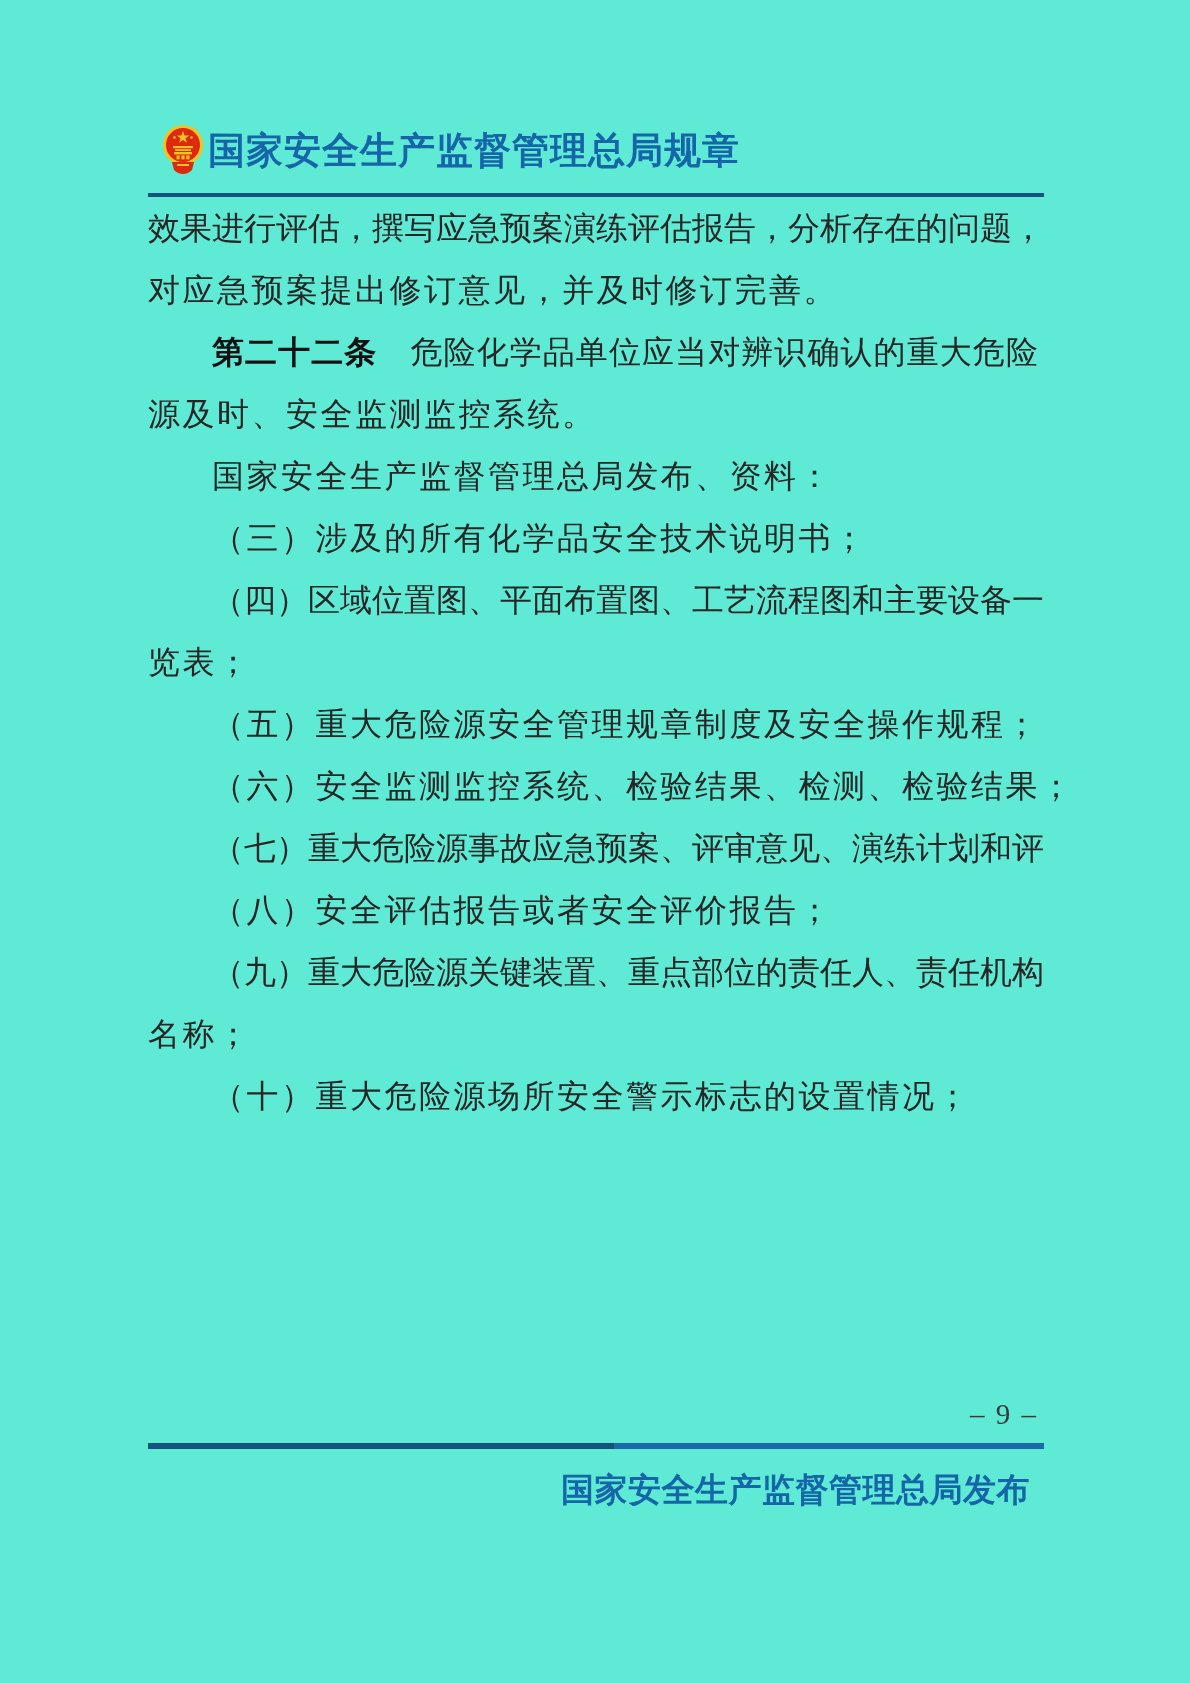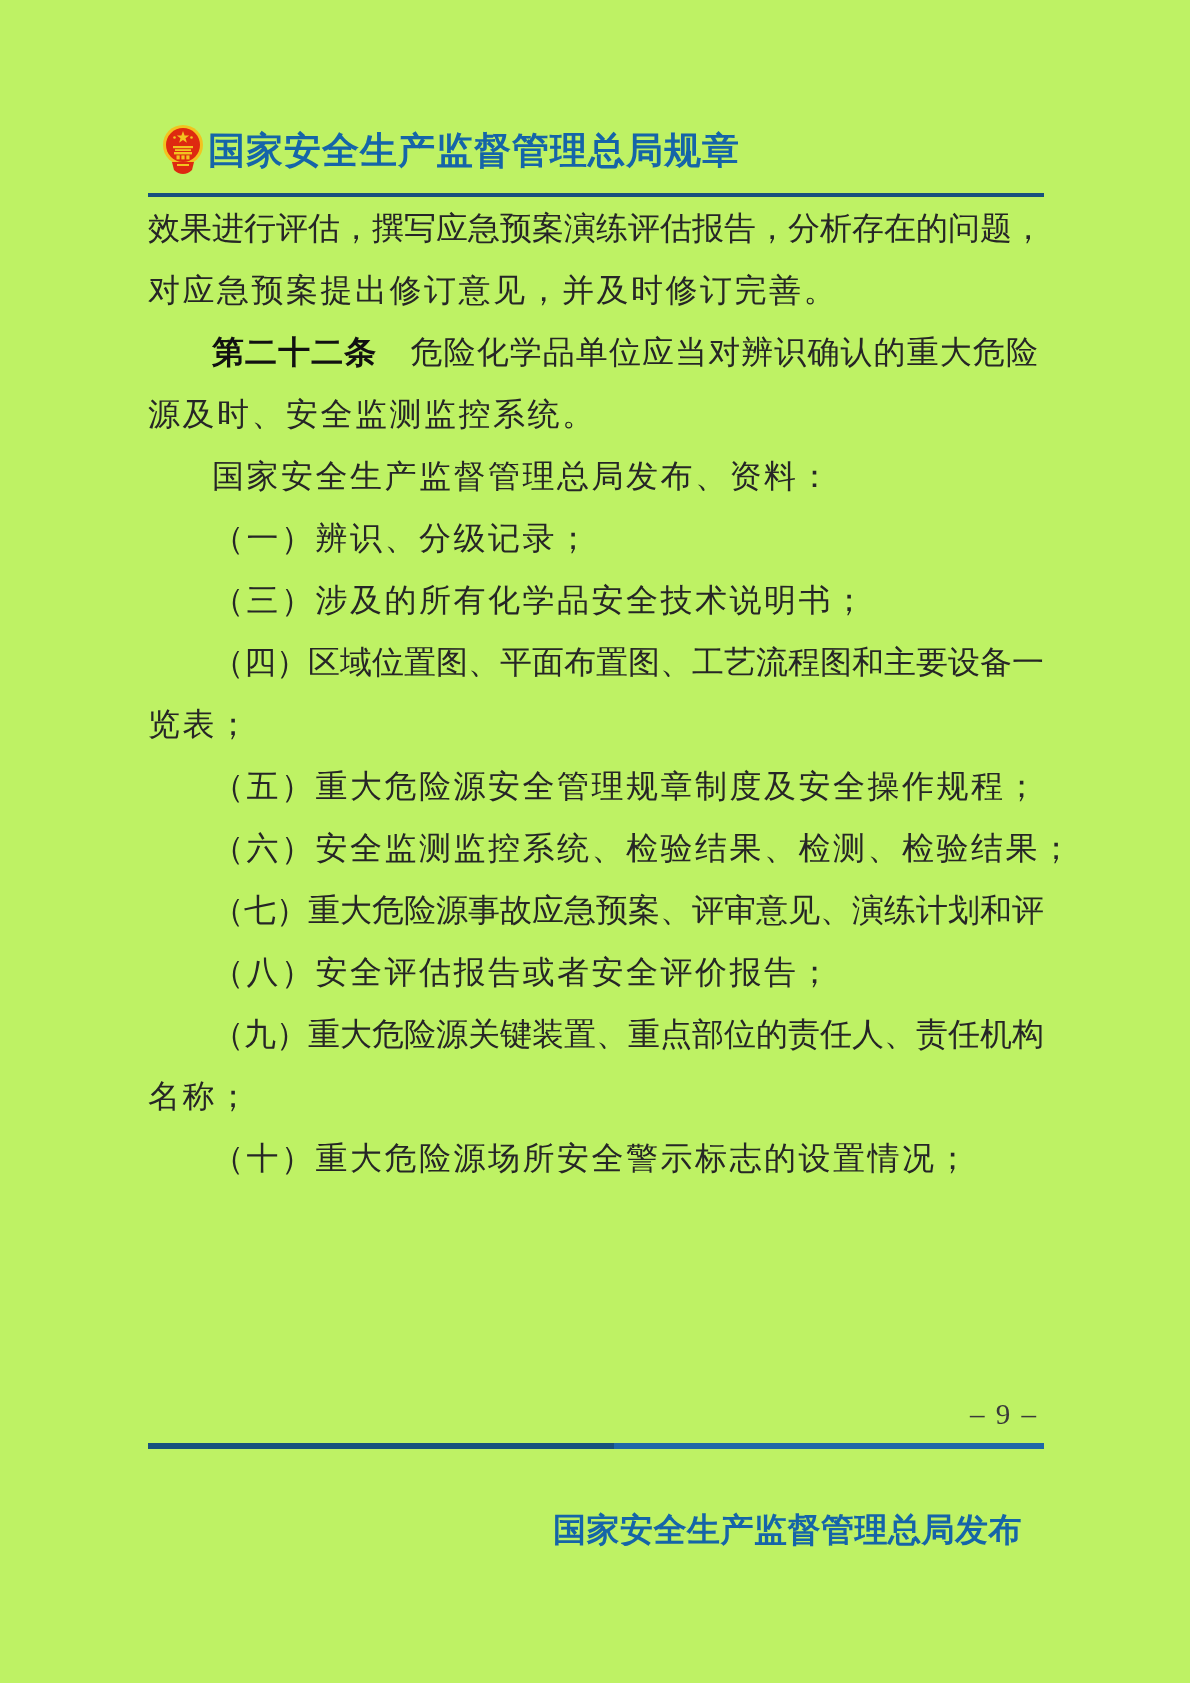--- a/index.html
+++ b/index.html
@@ -1,21 +1,21 @@
 <!DOCTYPE html>
 <html><head>
 <meta charset="utf-8">
 <style>
   html,body{margin:0;padding:0;}
   body{
     width:1190px;height:1683px;position:relative;background:#ffffff;
     font-family:"Liberation Serif","DejaVu Serif",serif;
     overflow:hidden;
   }
-  .page{position:absolute;inset:0;background:#bef264;}
+  .page{position:absolute;inset:0;background:#5eead4;}
 
   
   .header-emblem{position:absolute;left:162px;top:124px;width:42px;height:54px;}
   .header-title{
     position:absolute;left:208px;top:122px;height:58px;line-height:58px;
     font-size:37px;font-weight:bold;color:#1565A8;letter-spacing:1px;
     white-space:nowrap;
   }
   .header-rule{position:absolute;left:148px;top:193px;width:896px;height:4px;background:#17517E;}
 
@@ -36,23 +36,23 @@
     line-height:40px;text-align:right;font-size:29px;color:#3a3a3a;
     letter-spacing:2px;
   }
 
   
   .footer-rule{
     position:absolute;left:148px;top:1443px;width:896px;height:6px;
     background:linear-gradient(to right,#17517E 0%,#17517E 52%,#1E67A8 52%,#1E67A8 100%);
   }
   .footer-publisher{
-    position:absolute;left:132px;top:1468px;width:890px;height:44px;
+    position:absolute;left:140px;top:1468px;width:890px;height:44px;
     line-height:44px;text-align:right;font-size:33px;font-weight:bold;
-    color:#1565A8;letter-spacing:0.5px;white-space:nowrap;margin-top:40px;
+    color:#1565A8;letter-spacing:0.5px;white-space:nowrap;
   }
 </style>
 </head>
 <body>
 
 <div class="page">
 
   <div>
     <svg class="header-emblem" viewBox="0 0 42 54" xmlns="http://www.w3.org/2000/svg">
       <circle cx="21" cy="21" r="20" fill="#F2C31F"></circle>
@@ -72,21 +72,20 @@
     <div class="header-title">国家安全生产监督管理总局规章</div>
     <div class="header-rule"></div>
   </div>
 
   <div class="body-text">
       <div class="line justify"><span>效</span><span>果</span><span>进</span><span>行</span><span>评</span><span>估</span><span>，</span><span>撰</span><span>写</span><span>应</span><span>急</span><span>预</span><span>案</span><span>演</span><span>练</span><span>评</span><span>估</span><span>报</span><span>告</span><span>，</span><span>分</span><span>析</span><span>存</span><span>在</span><span>的</span><span>问</span><span>题</span><span>，</span></div>
       <div class="line">对应急预案提出修订意见，并及时修订完善。</div>
       <div class="line justify indent"><span class="bold">第</span><span class="bold">二</span><span class="bold">十</span><span class="bold">二</span><span class="bold">条</span><span>　</span><span>危</span><span>险</span><span>化</span><span>学</span><span>品</span><span>单</span><span>位</span><span>应</span><span>当</span><span>对</span><span>辨</span><span>识</span><span>确</span><span>认</span><span>的</span><span>重</span><span>大</span><span>危</span><span>险</span></div>
       <div class="line">源及时、安全监测监控系统。</div>
       <div class="line indent">国家安全生产监督管理总局发布、资料：</div>
-      <div class="line indent">（一）辨识、分级记录；</div>
       <div class="line indent">（三）涉及的所有化学品安全技术说明书；</div>
       <div class="line justify indent"><span>（</span><span>四</span><span>）</span><span>区</span><span>域</span><span>位</span><span>置</span><span>图</span><span>、</span><span>平</span><span>面</span><span>布</span><span>置</span><span>图</span><span>、</span><span>工</span><span>艺</span><span>流</span><span>程</span><span>图</span><span>和</span><span>主</span><span>要</span><span>设</span><span>备</span><span>一</span></div>
       <div class="line">览表；</div>
       <div class="line indent">（五）重大危险源安全管理规章制度及安全操作规程；</div>
       <div class="line indent">（六）安全监测监控系统、检验结果、检测、检验结果；</div>
       <div class="line justify indent"><span>（</span><span>七</span><span>）</span><span>重</span><span>大</span><span>危</span><span>险</span><span>源</span><span>事</span><span>故</span><span>应</span><span>急</span><span>预</span><span>案</span><span>、</span><span>评</span><span>审</span><span>意</span><span>见</span><span>、</span><span>演</span><span>练</span><span>计</span><span>划</span><span>和</span><span>评</span></div>
       <div class="line indent">（八）安全评估报告或者安全评价报告；</div>
       <div class="line justify indent"><span>（</span><span>九</span><span>）</span><span>重</span><span>大</span><span>危</span><span>险</span><span>源</span><span>关</span><span>键</span><span>装</span><span>置</span><span>、</span><span>重</span><span>点</span><span>部</span><span>位</span><span>的</span><span>责</span><span>任</span><span>人</span><span>、</span><span>责</span><span>任</span><span>机</span><span>构</span></div>
       <div class="line">名称；</div>
       <div class="line indent">（十）重大危险源场所安全警示标志的设置情况；</div>

